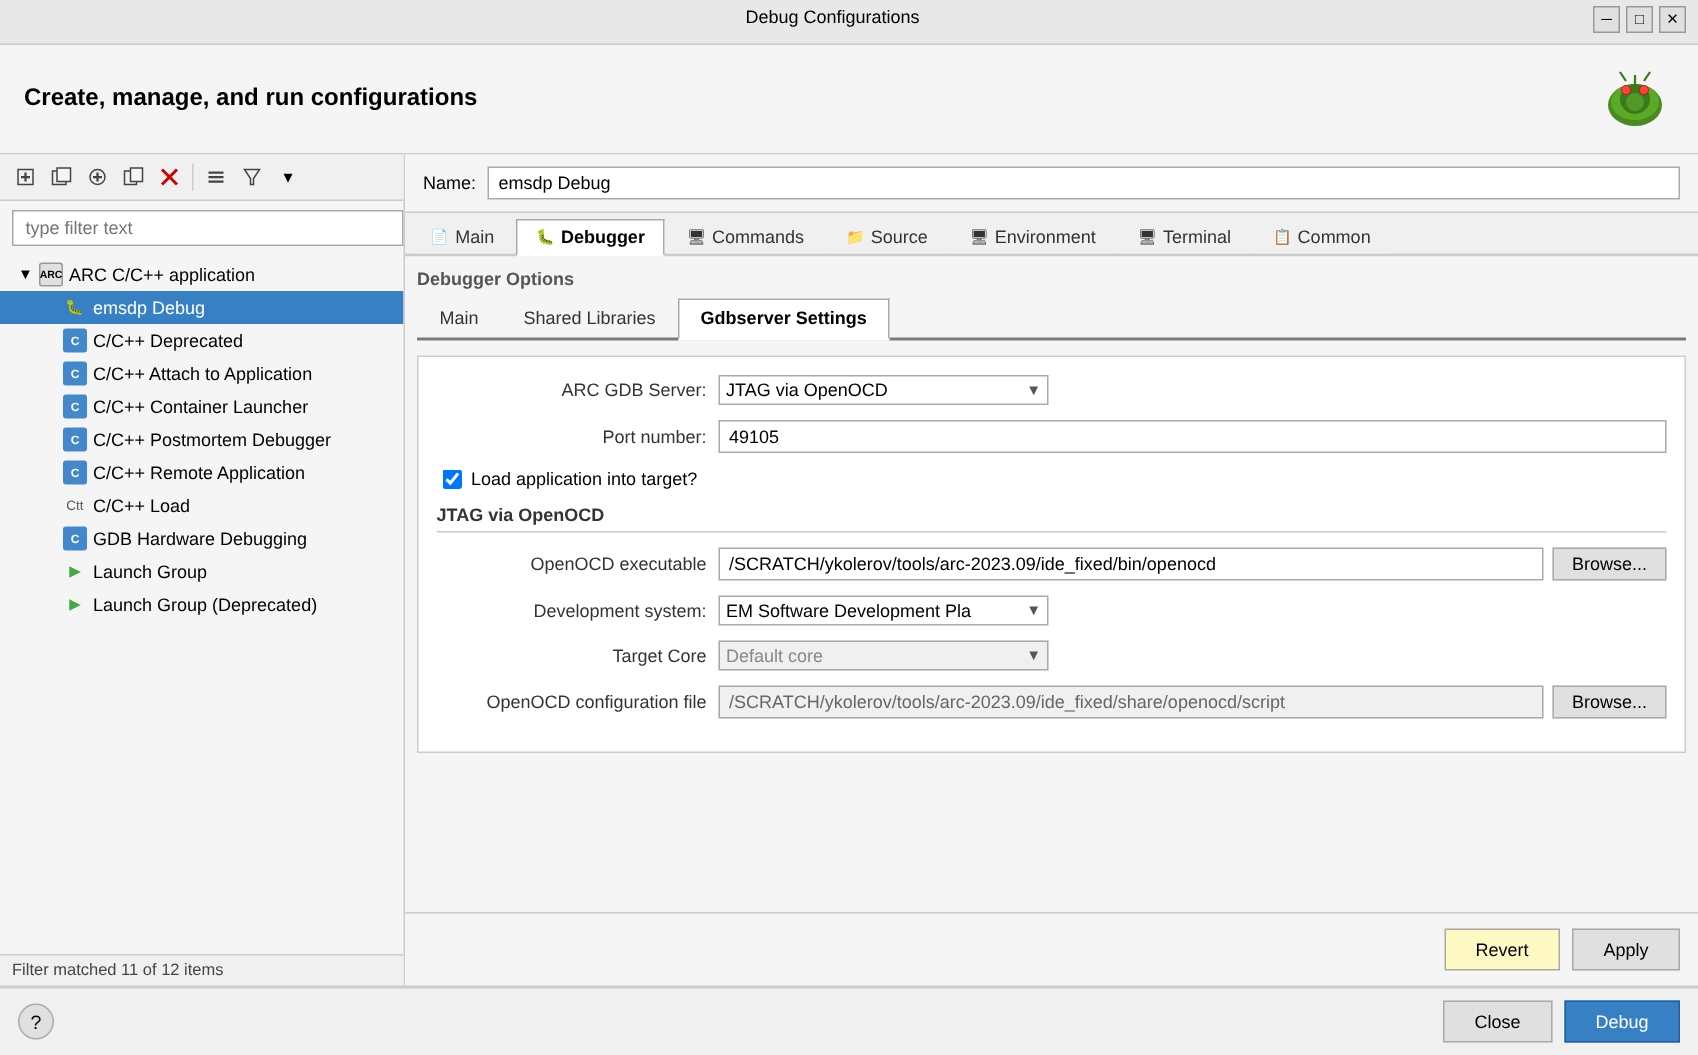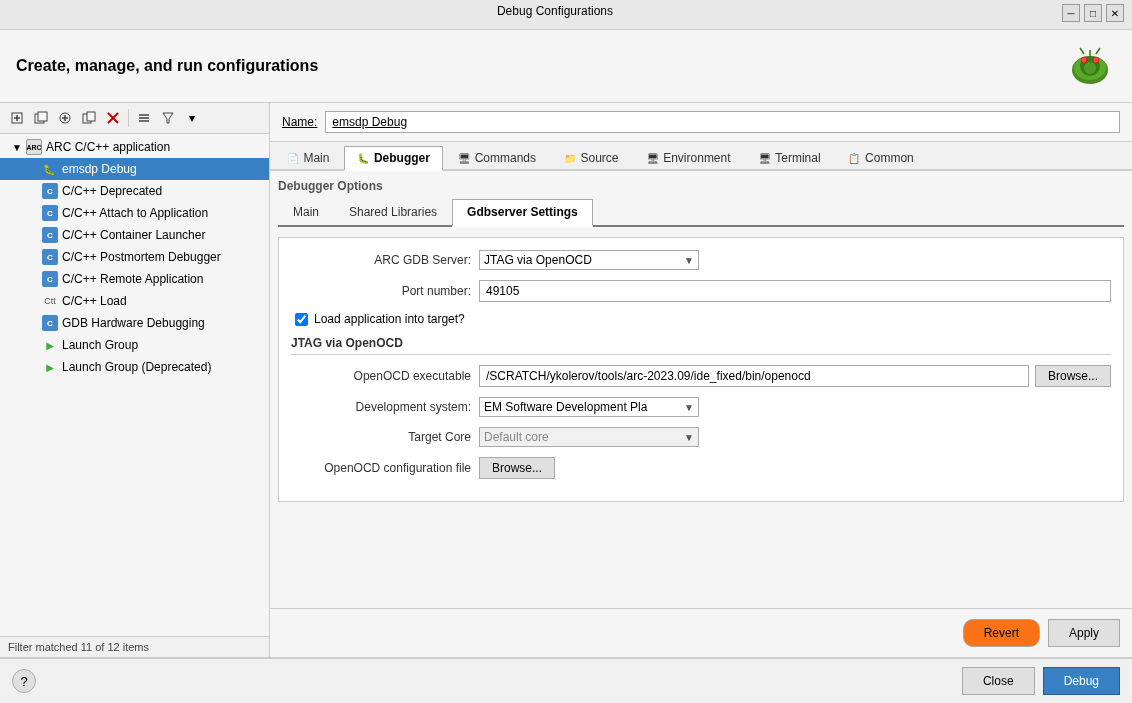--- a/index.html
+++ b/index.html
@@ -157,21 +157,20 @@
       background: #f5f5f5;
       overflow: hidden;
     }
     .name-row {
       display: flex;
       align-items: center;
       padding: 8px 12px;
       gap: 8px;
       background: #f5f5f5;
       border-bottom: 1px solid #ccc;
-      text-decoration: underline;
     }
     .name-label { font-weight: normal; color: #000; }
     .name-input {
       flex: 1;
       padding: 3px 6px;
       border: 1px solid #aaa;
       font-size: 12px;
       background: #fff;
     }
     
@@ -302,21 +301,21 @@
       gap: 8px;
       background: #f5f5f5;
       border-top: 1px solid #ccc;
     }
     .btn-revert, .btn-apply {
       padding: 6px 20px;
       border: 1px solid #aaa;
       cursor: pointer;
       font-size: 12px;
     }
-    .btn-revert { background: #f97316; border-radius: 10px; }
+    .btn-revert { background: #fef9c3; }
     .btn-apply { background: #e0e0e0; }
     
     .footer-bar {
       display: flex;
       justify-content: space-between;
       align-items: center;
       padding: 8px 12px;
       border-top: 2px solid #ccc;
       background: #f0f0f0;
     }
@@ -425,20 +424,23 @@
           </svg>
       </button>
       <button class="toolbar-btn" title="Filter">
         <svg width="14" height="14">
             <polygon points="2,2 12,2 8,8 8,12 6,12 6,8" fill="none" stroke="#444" stroke-width="1"></polygon>
           </svg>
       </button>
       <button class="toolbar-btn" title="View Menu">▾</button>
     </div>
 
+    <div style="padding: 2px 4px;">
+      <input class="filter-input" type="text" placeholder="type filter text" style="">
+    </div>
 
     <div class="tree-area">
 
       <div class="tree-item level1">
         <span class="tree-expand">▼</span>
         <span class="tree-icon icon-arc" style="font-size:7px;padding:1px 2px;">ARC</span>
         <span>ARC C/C++ application</span>
       </div>
 
       <div class="tree-item level2 selected">
@@ -599,20 +601,21 @@
             <div class="dropdown-wrapper" style="background:#f0f0f0;">
               <span class="dropdown-text" style="color:#888;">Default core</span>
               <span class="dropdown-arrow">▼</span>
             </div>
           </div>
         </div>
 
         <div class="form-row">
           <span class="form-label">OpenOCD configuration file</span>
           <div class="form-control">
+            <input class="form-input disabled" type="text" value="/SCRATCH/ykolerov/tools/arc-2023.09/ide_fixed/share/openocd/script" disabled="" style="">
             <button class="form-btn">Browse...</button>
           </div>
         </div>
       </div>
     </div>
 
     <div class="bottom-bar">
       <button class="btn-revert">Revert</button>
       <button class="btn-apply">Apply</button>
     </div>

